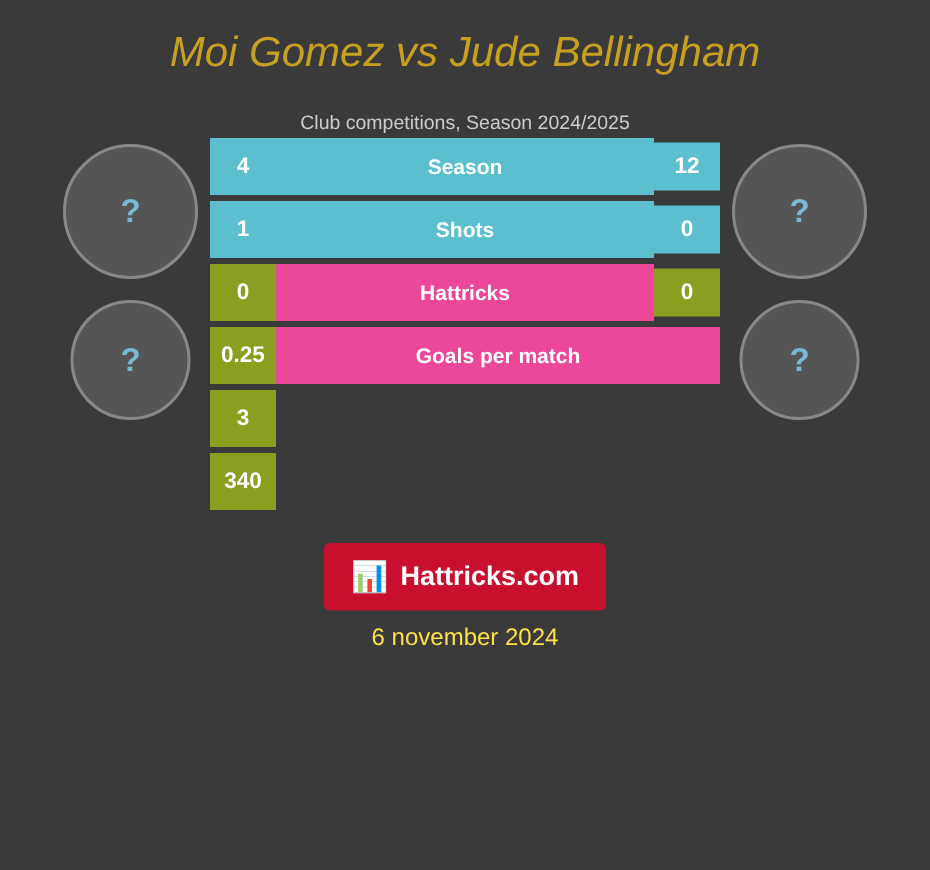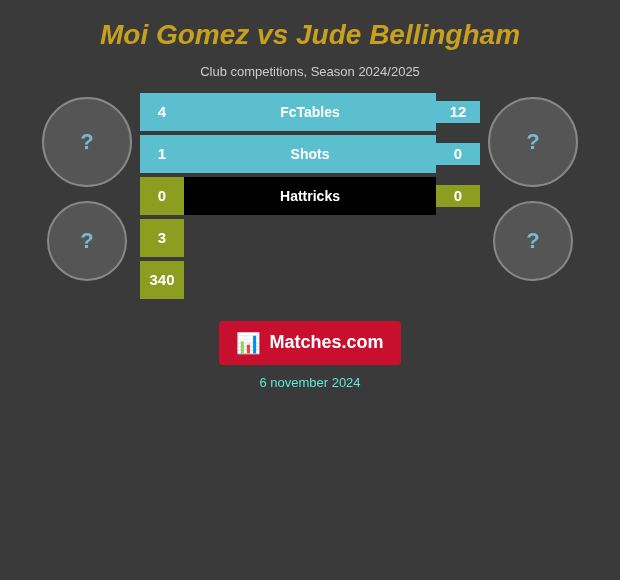--- a/index.html
+++ b/index.html
@@ -11,33 +11,33 @@
       font-family: Arial, sans-serif;
       overflow: hidden;
       display: flex;
       flex-direction: column;
       align-items: center;
     }
 
     .page-title {
       color: #c8a020;
       font-size: 28px;
-      font-weight: bold;
+      font-weight: normal;
       font-style: italic;
       text-align: center;
       margin-top: 18px;
-      margin-bottom: 12px;
+      margin-bottom: 22px;
       line-height: 1.2;
     }
 
     .subtitle {
       color: #cccccc;
       font-size: 13px;
       text-align: left;
-      margin-bottom: 14px;
+      margin-bottom: 3px;
     }
 
     .main-content {
       display: flex;
       flex-direction: row;
       align-items: flex-start;
       justify-content: center;
       width: 100%;
       gap: 0;
     }
@@ -98,40 +98,40 @@
       flex-shrink: 0;
     }
 
     .stat-value-left.cyan {
       background-color: #5bbfcf;
     }
 
     .stat-label-bar {
       flex: 1;
       height: 38px;
-      background-color: #000000;
+      background-color: #ec4899;
       display: flex;
       align-items: center;
       justify-content: center;
       color: #ffffff;
       font-size: 14px;
       font-weight: bold;
     }
 
     .stat-label-bar.cyan {
       background-color: #5bbfcf;
     }
 
     .stat-value-right {
       background-color: #8b9e20;
       color: #ffffff;
       font-size: 15px;
       font-weight: bold;
       width: 44px;
-      height: 22px;
+      height: 32px;
       display: flex;
       align-items: center;
       justify-content: center;
       flex-shrink: 0;
     }
 
     .stat-value-right.cyan {
       background-color: #5bbfcf;
     }
 
@@ -151,22 +151,22 @@
       font-size: 20px;
     }
 
     .logo-text {
       color: white;
       font-size: 18px;
       font-weight: bold;
     }
 
     .date-text {
-      color: #5eead4;
-      font-size: 13px;
+      color: #fde047;
+      font-size: 16px;
       text-align: right;
       margin-top: 10px;
     }
 
     .left-col {
       display: flex;
       flex-direction: column;
       gap: 14px;
       align-items: center;
       margin-right: 8px;
@@ -203,36 +203,40 @@
     </div>
     <div class="player-avatar-small">
       <span class="question-mark">?</span>
     </div>
   </div>
 
   <div class="stats-section">
 
     <div class="stat-row">
       <div class="stat-value-left cyan">4</div>
-      <div class="stat-label-bar cyan">FcTables</div>
+      <div class="stat-label-bar cyan">Season</div>
       <div class="stat-value-right cyan">12</div>
     </div>
 
     <div class="stat-row">
       <div class="stat-value-left cyan">1</div>
       <div class="stat-label-bar cyan">Shots</div>
       <div class="stat-value-right cyan">0</div>
     </div>
 
     <div class="stat-row">
       <div class="stat-value-left">0</div>
       <div class="stat-label-bar">Hattricks</div>
       <div class="stat-value-right">0</div>
     </div>
 
+    <div class="stat-row">
+      <div class="stat-value-left">0.25</div>
+      <div class="stat-label-bar" style="flex:1;">Goals per match</div>
+    </div>
 
     <div class="stat-row">
       <div class="stat-value-left">3</div>
     </div>
 
     <div class="stat-row">
       <div class="stat-value-left">340</div>
     </div>
 
   </div>
@@ -244,16 +248,16 @@
     <div class="player-avatar-small">
       <span class="question-mark">?</span>
     </div>
   </div>
 
 </div>
 
 <div class="bottom-section">
   <div class="logo-section">
     <span class="logo-icon">📊</span>
-    <span class="logo-text">Matches.com</span>
+    <span class="logo-text">Hattricks.com</span>
   </div>
   <p class="date-text">6 november 2024</p>
 </div>
 
 </body></html>

